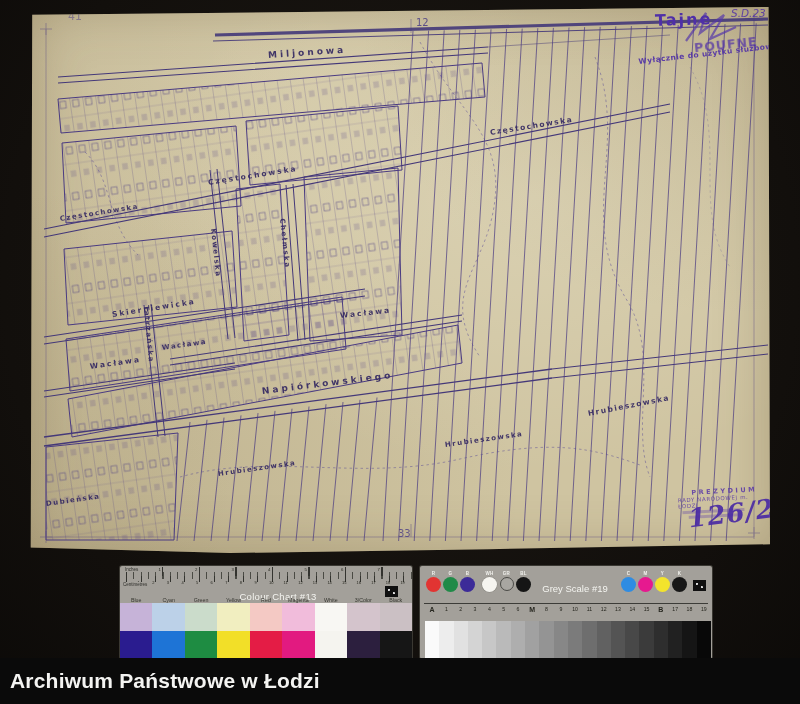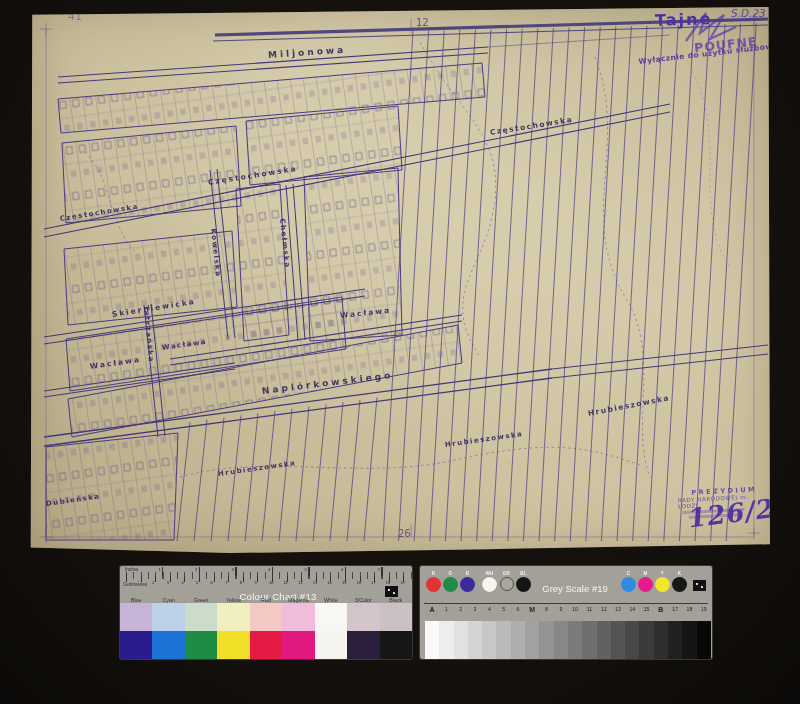--- a/index.html
+++ b/index.html
@@ -169,21 +169,21 @@
         <span class="street-label" style="left: 310px; top: 304px; font-size: 7.5px; letter-spacing: 2px; transform: rotate(-6deg);">Wacława</span>
         <span class="street-label" style="left: 232px; top: 379px; font-size: 9px; letter-spacing: 3px; transform: rotate(-7deg);">Napiórkowskiego</span>
         <span class="street-label" style="left: 188px; top: 463px; font-size: 7px; letter-spacing: 1.5px; transform: rotate(-8deg);">Hrubieszowska</span>
         <span class="street-label" style="left: 415px; top: 434px; font-size: 7px; letter-spacing: 1.5px; transform: rotate(-8deg);">Hrubieszowska</span>
         <span class="street-label" style="left: 558px; top: 402px; font-size: 7.5px; letter-spacing: 1.5px; transform: rotate(-11deg);">Hrubieszowska</span>
         <span class="street-label" style="left: 16px; top: 493px; font-size: 7px; letter-spacing: 1.5px; transform: rotate(-8deg);">Dubieńska</span>
       </div>
 
     <span class="mark mark-tl">41</span>
     <span class="mark mark-tc">12</span>
-    <span class="mark mark-bc">26</span>
+    <span class="mark mark-bc">33</span>
 
     <svg class="squiggle" width="70" height="42" aria-hidden="true">
       <path d="M8,34 L28,6 L22,26 L46,8 L32,32 L58,20" fill="none" stroke="#5638aa" stroke-width="2.2" opacity="0.7"></path>
     </svg>
     <div class="stamp tajne">Tajne</div>
     <div class="stamp code">S.D.23</div>
     <div class="stamp poufne">POUFNE</div>
     <div class="stamp service">Wyłącznie do użytku służbowego</div>
 
     <div class="prezydium">
@@ -300,13 +300,16 @@
         <div style="background: rgb(84, 84, 84);"></div>
         <div style="background: rgb(72, 72, 72);"></div>
         <div style="background: rgb(59, 59, 59);"></div>
         <div style="background: rgb(46, 46, 46);"></div>
         <div style="background: rgb(33, 33, 33);"></div>
         <div style="background: rgb(21, 21, 21);"></div>
         <div style="background: rgb(8, 8, 8);"></div>
       </div>
   </div>
 
+  <div class="footer-bar">
+    <span>Archiwum Państwowe w Łodzi</span>
+  </div>
 </div>
 
 </body></html>

